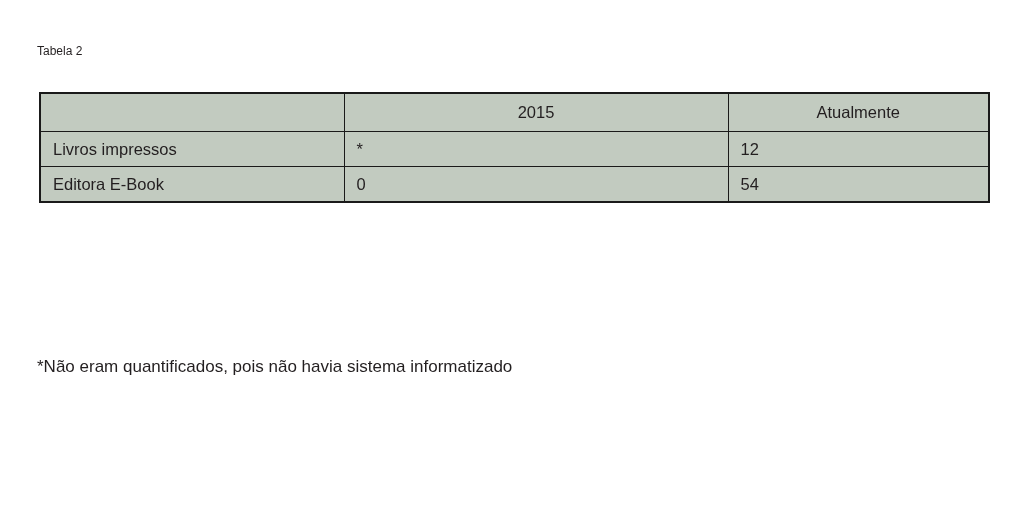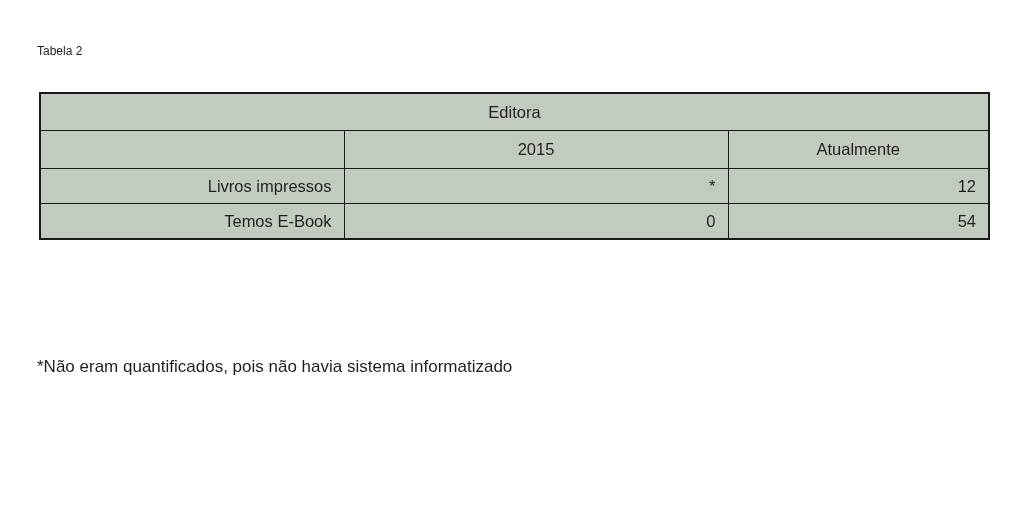--- a/index.html
+++ b/index.html
@@ -50,21 +50,21 @@
   td.span-header {
     height: 36px;
     text-align: center;
   }
   td.col-header {
     height: 37px;
     text-align: center;
   }
   td.row-label, td.cell-value {
     height: 34px;
-    text-align: right;
+    text-align: left;
   }
   .footnote {
     position: absolute;
     left: 37px;
     font-size: 17px;
     line-height: 20px;
     color: #231f20;
   }
   .footnote-1 { top: 333px; margin-top: 24px; }
   .footnote-2 { top: 366px; }
@@ -77,34 +77,31 @@
   <div class="table-title">Tabela 2</div>
 
   <table class="data-table">
     <colgroup>
       <col style="width:304px">
       <col style="width:384px">
       <col style="width:261px">
     </colgroup>
     <tbody>
       <tr>
-        <td class="span-header" colspan="3">Editora</td>
-      </tr>
-      <tr>
         <td class="col-header"></td>
         <td class="col-header">2015</td>
         <td class="col-header">Atualmente</td>
       </tr>
       <tr>
         <td class="row-label">Livros impressos</td>
         <td class="cell-value">*</td>
         <td class="cell-value">12</td>
       </tr>
       <tr>
-        <td class="row-label">Temos E-Book</td>
+        <td class="row-label">Editora E-Book</td>
         <td class="cell-value">0</td>
         <td class="cell-value">54</td>
       </tr>
     </tbody>
   </table>
 
   <div class="footnote footnote-1">*Não eram quantificados, pois não havia sistema informatizado</div>
 
 
 </div>

